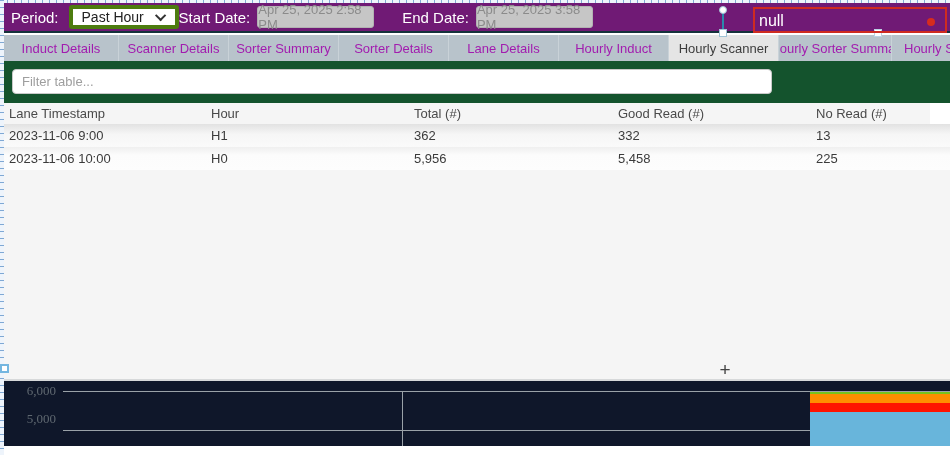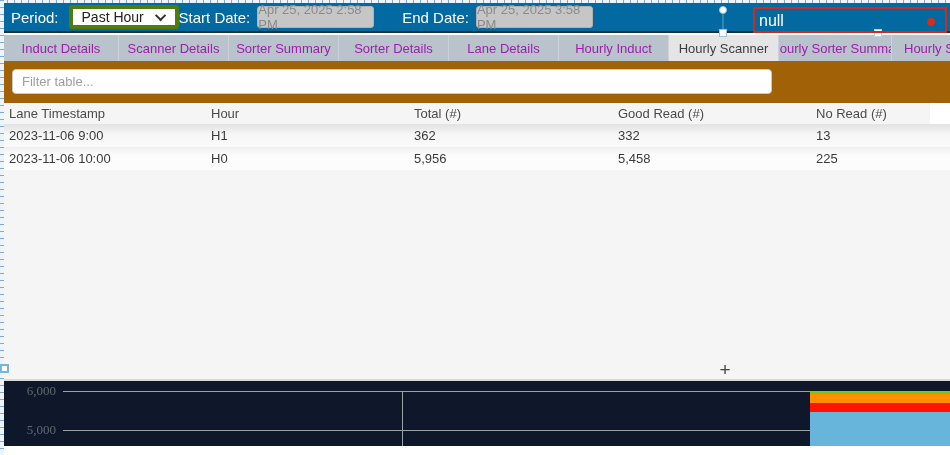--- a/index.html
+++ b/index.html
@@ -7,21 +7,21 @@
               font-family:"Liberation Sans", sans-serif; position:relative; }
 
   
   .ruler-top { position:absolute; left:0; top:0; width:950px; height:3px; background:
       repeating-linear-gradient(90deg,#7fa8d4 0 1px,#eef4fb 1px 7px); z-index:50; }
   .ruler-left { position:absolute; left:0; top:0; width:4px; height:455px; background:
       repeating-linear-gradient(180deg,#7fa8d4 0 1px,#eef4fb 1px 7px); z-index:50; }
 
   
   .toolbar { position:absolute; left:4px; top:3px; width:946px; height:30px;
-             background:#0369a1; display:flex; align-items:center;
+             background:#701a75; display:flex; align-items:center;
              border-bottom:2px solid #16323d; }
   .tb-label { color:#ffffff; font-size:15px; white-space:nowrap; }
   .tb-select { background:#ffffff; border:4px solid #4d7c0f; border-radius:3px;
                width:110px; height:24px; margin-left:10px; display:flex;
                align-items:center; justify-content:space-between; padding:0 9px;
                font-size:14px; color:#222; cursor:pointer; }
   .chev { width:8px; height:8px; border-left:2px solid #333; border-bottom:2px solid #333;
           transform:rotate(-45deg) translateY(-2px); }
   .tb-input { background:#c6c6c6; border:1px solid #b2b2b2; border-radius:3px;
               width:117px; height:22px; margin-left:7px; display:flex; align-items:center;
@@ -51,21 +51,21 @@
          font-size:13px; color:#a21caf; border-right:1px solid #c9d2d8;
          cursor:pointer; white-space:nowrap; overflow:hidden; flex:0 0 110px; }
   .tab:first-child { flex:0 0 115px; }
   .tab:nth-child(8) { flex:0 0 113px; }
   .tab:last-child { flex:1 1 auto; border-right:none; justify-content:flex-start;
                     padding-left:12px; }
   .tab.active { background:#e5e5e5; color:#3c3c3c; }
 
   
   .filter-bar { position:absolute; left:4px; top:61px; width:946px; height:42px;
-                background:#a16207; }
+                background:#14532d; }
   .filter-input { position:absolute; left:8px; top:8px; width:760px; height:25px;
                   background:#ffffff; border:1px solid #c9c9c9; border-radius:4px;
                   font-size:13px; color:#444; padding:0 9px;
                   font-family:"Liberation Sans", sans-serif; }
   .filter-input::placeholder { color:#9e9e9e; }
 
   
   .table-wrap { position:absolute; left:4px; top:103px; width:946px; background:#ffffff; }
   .trow { display:grid; grid-template-columns:202px 203px 204px 198px 1fr; height:23px;
           align-items:center; }
@@ -164,21 +164,21 @@
 </div>
 
 <div class="empty-zone"></div>
 <div class="plus-btn">+</div>
 <div class="divider"></div>
 
 <div class="chart" id="chart">
     <div class="gridline" style="top: 10px;"></div>
     <div class="ytick" style="top: 2px;">6,000</div>
     <div class="gridline" style="top: 49px;"></div>
-    <div class="ytick" style="top: 41px;">5,000</div>
+    <div class="ytick" style="top: 30px;">5,000</div>
     <div class="vgridline" style="left: 398px; top: 10px; bottom: 0px;"></div>
     <div class="bar-seg" style="left: 806px; right: 0px; top: 10.858px; height: 1.755px; background: rgb(122, 195, 28);"></div>
     <div class="bar-seg" style="left: 806px; right: 0px; top: 12.613px; height: 9.75px; background: rgb(255, 142, 0);"></div>
     <div class="bar-seg" style="left: 806px; right: 0px; top: 22.363px; height: 8.775px; background: rgb(254, 20, 0);"></div>
     <div class="bar-seg" style="left: 806px; right: 0px; top: 31.138px; height: 212.862px; background: rgb(104, 181, 219);"></div>
   </div>
 
 <div class="ruler-top"></div>
 <div class="ruler-left"></div>
 

